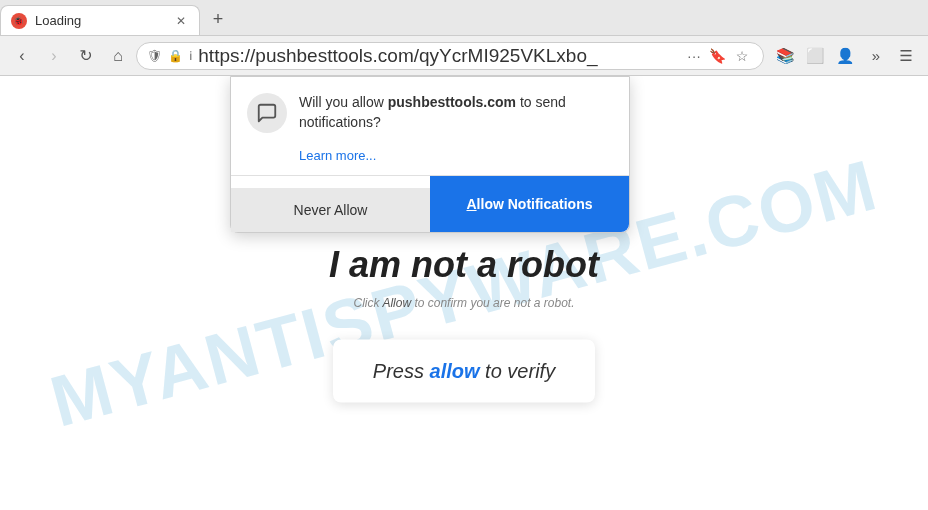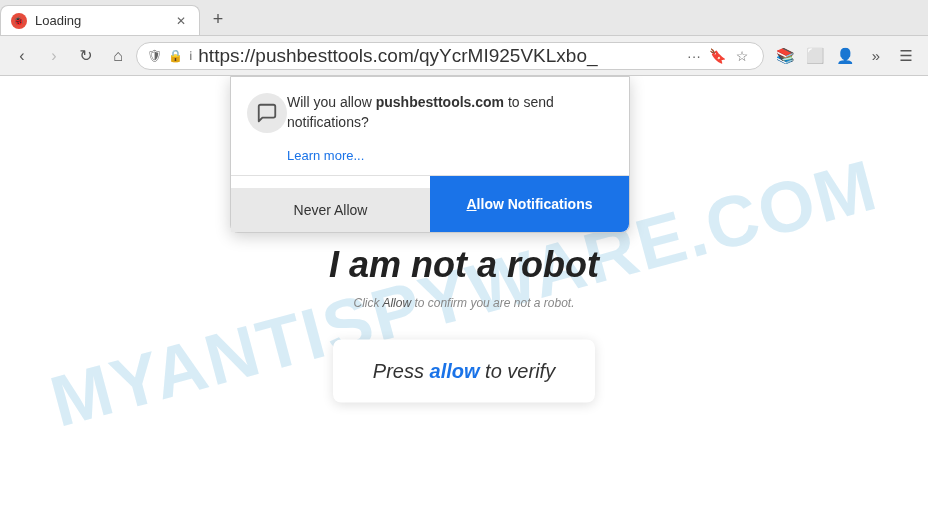--- a/index.html
+++ b/index.html
@@ -256,20 +256,21 @@
       width: 400px;
       background: #fff;
       border: 1px solid #ccc;
       border-radius: 0 0 8px 8px;
       box-shadow: 0 4px 16px rgba(0,0,0,0.18);
       z-index: 100;
     }
     .popup-body {
       padding: 16px 16px 12px 16px;
       display: flex;
+      gap: 12px;
       align-items: flex-start;
     }
     .popup-icon {
       width: 40px;
       height: 40px;
       background: #e8e8e8;
       border-radius: 50%;
       display: flex;
       align-items: center;
       justify-content: center;

